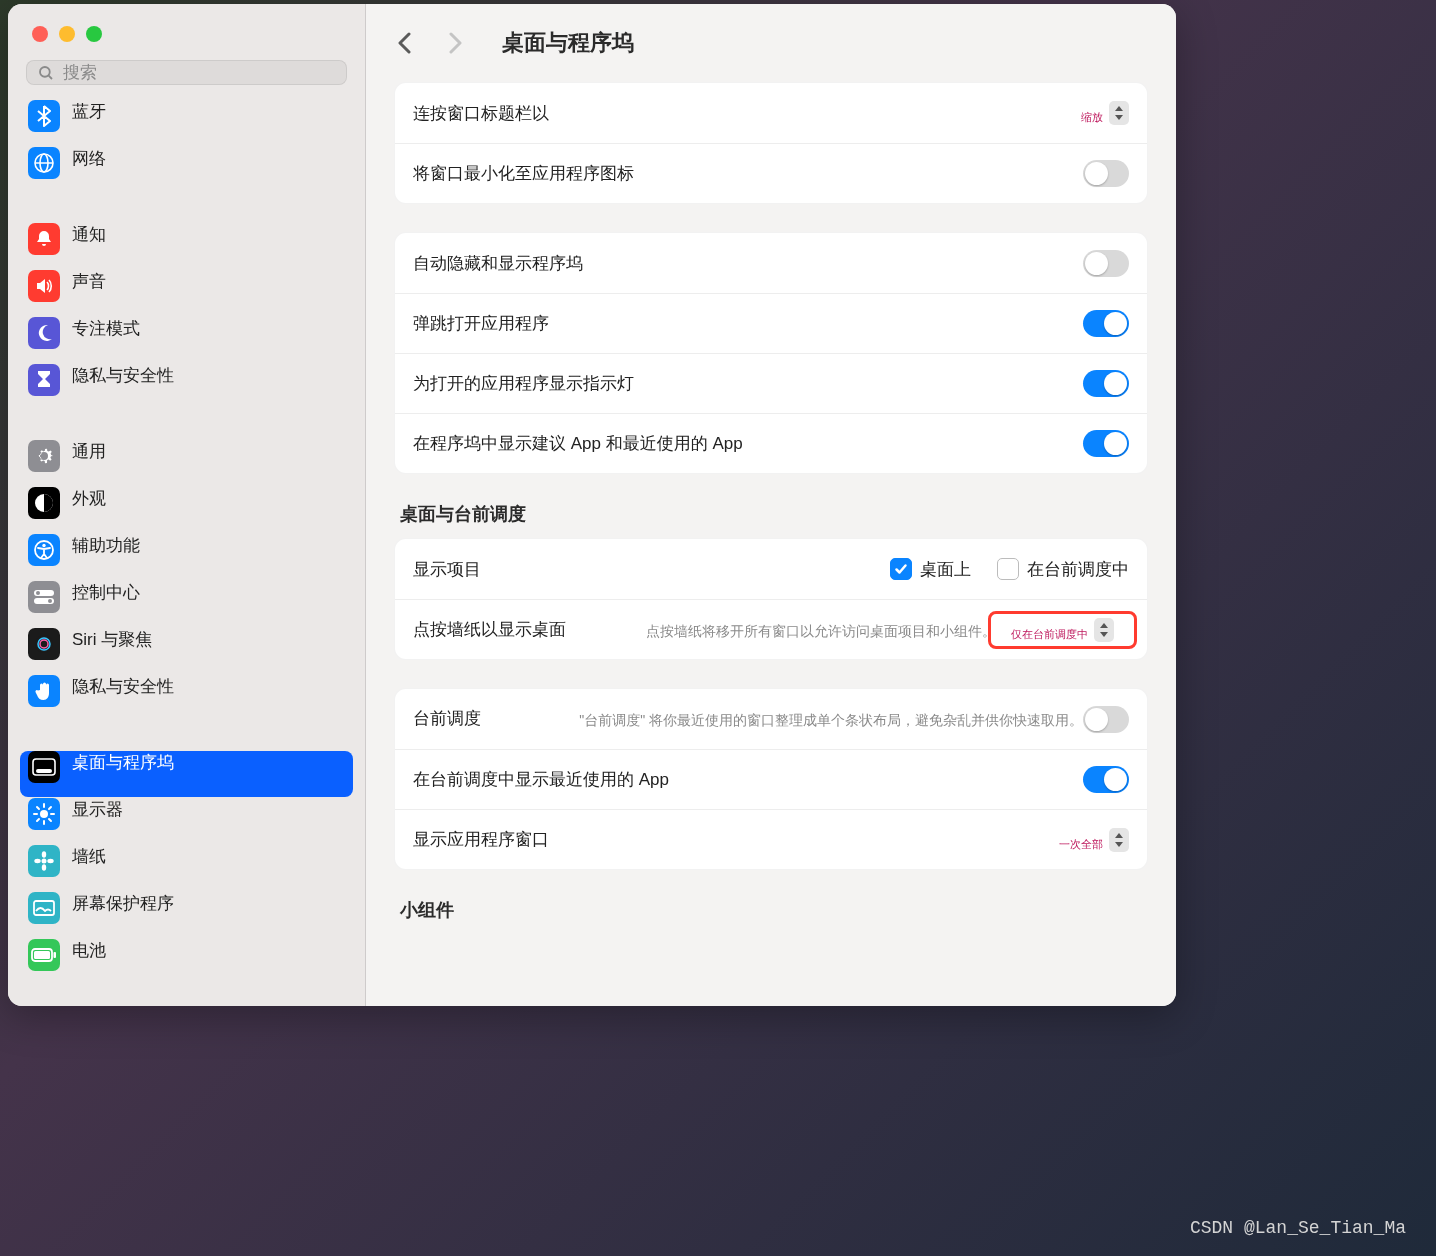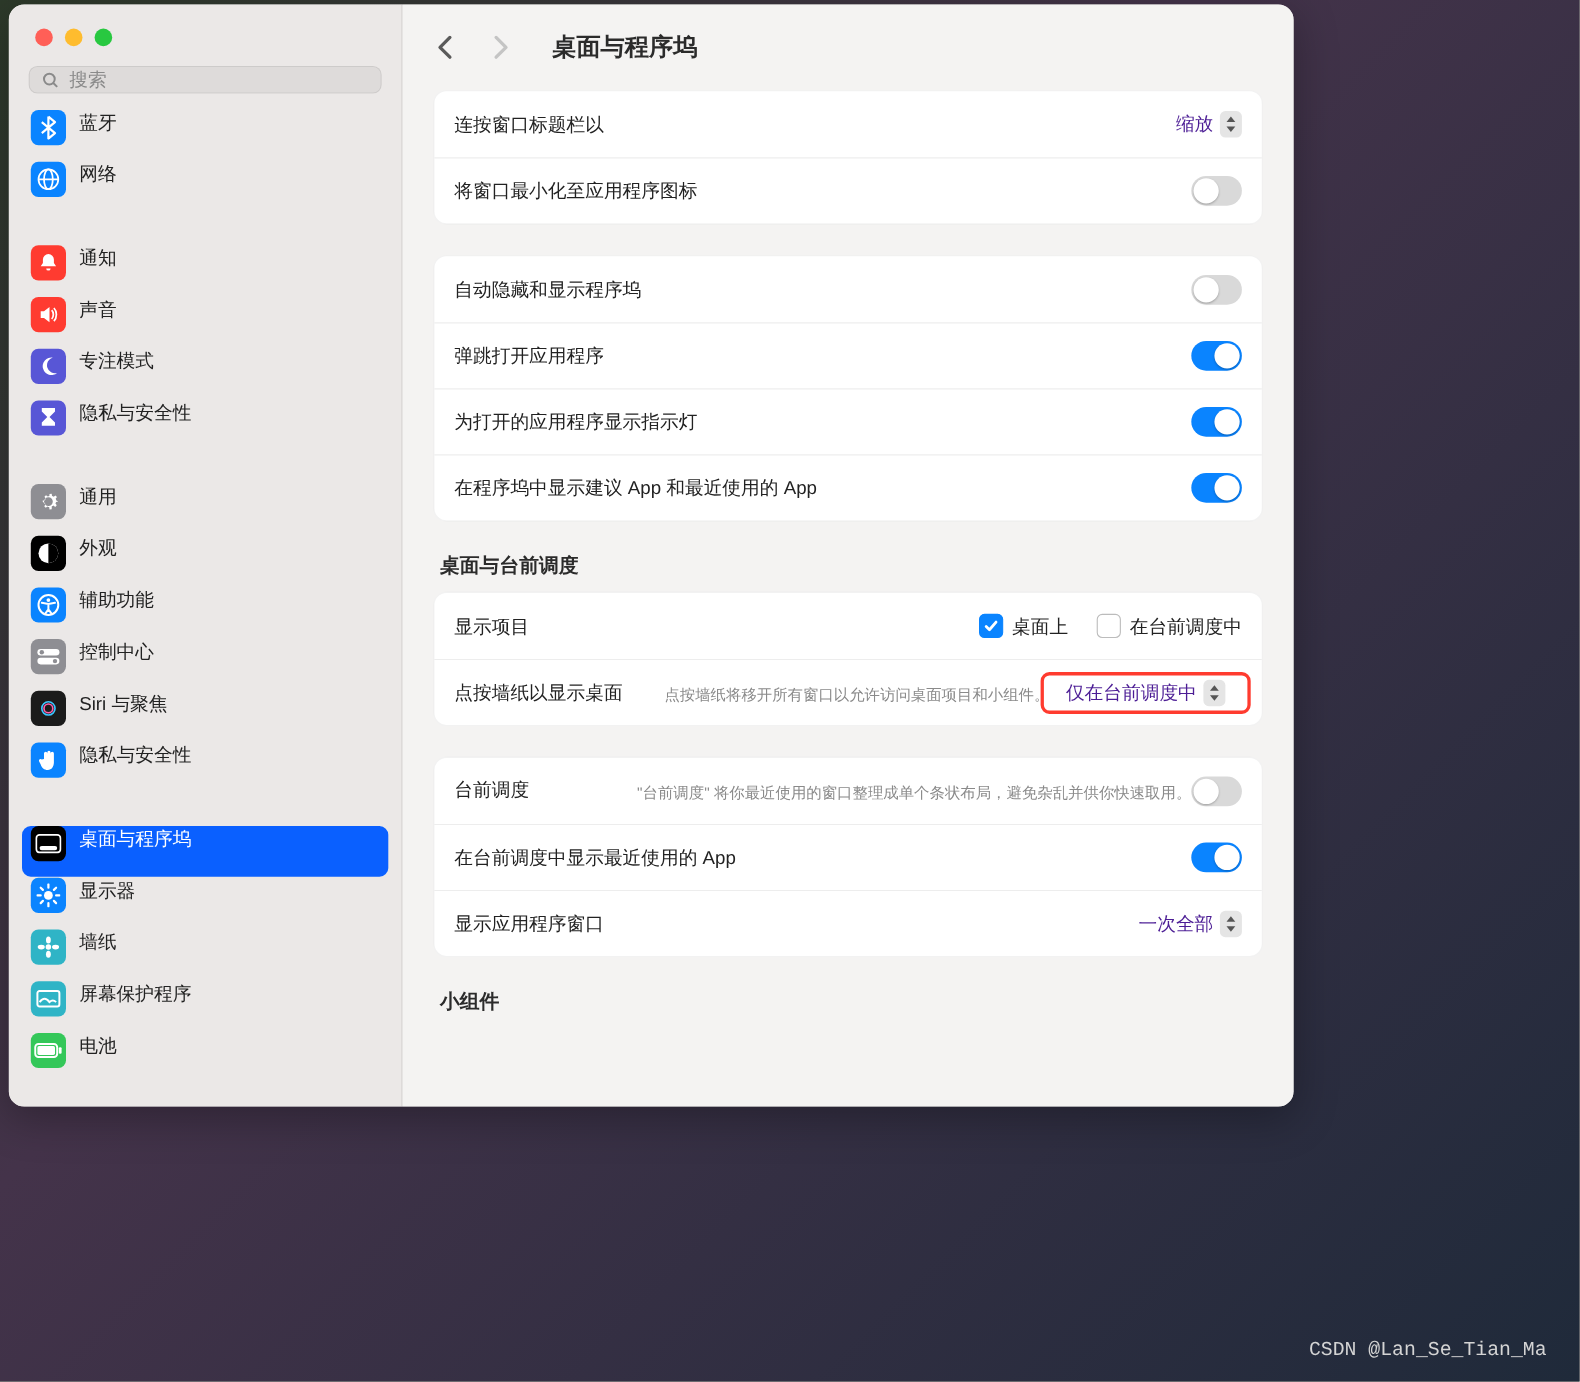--- a/index.html
+++ b/index.html
@@ -101,22 +101,22 @@
     display: flex; align-items: center;
     min-height: 60px;
     padding: 10px 18px;
     border-top: 1px solid rgba(0,0,0,0.07);
   }
   .row:first-child { border-top: none; }
   .row-label { font-size: 17px; color: #222; flex: 1; }
   .row-sub { font-size: 14px; color: #8a8a8a; margin-top: 4px; line-height: 1.4; }
   .row-col { display: flex; flex-direction: row; flex: 1; }
   .popup {
-    display: flex; align-items: flex-start; gap: 6px;
-    font-size: 17px; color: #4c1d95;
+    display: flex; align-items: flex-end; gap: 6px;
+    font-size: 11px; color: #be185d;
   }
   .stepper {
     width: 20px; height: 24px;
     background: #e5e5e5; border-radius: 5px;
     display: flex; flex-direction: column;
     align-items: center; justify-content: center;
   }
   .switch {
     width: 46px; height: 27px; border-radius: 27px;
     background: #d9d9d9; position: relative; flex-shrink: 0;

